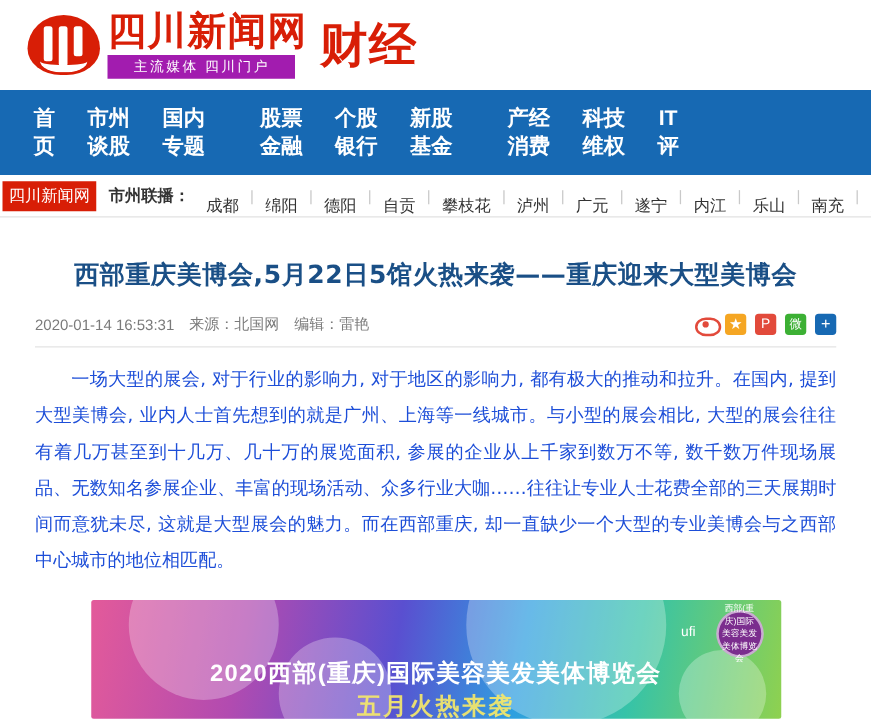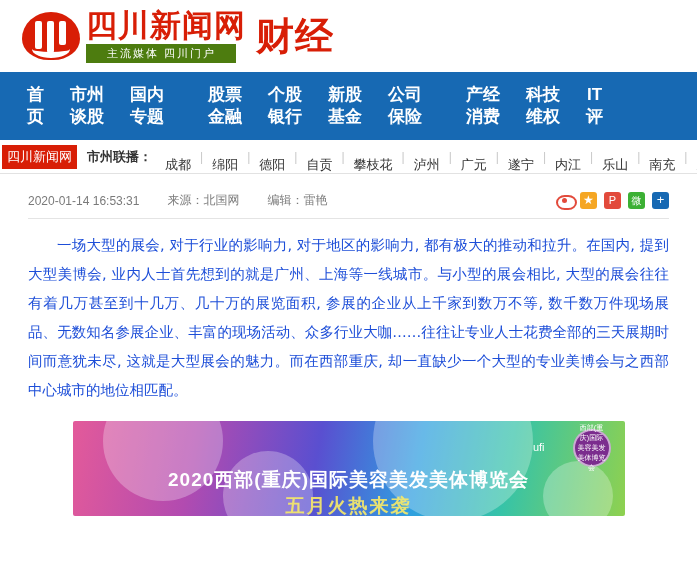--- a/index.html
+++ b/index.html
@@ -65,21 +65,21 @@
   .logo-main {
     font-family: "DejaVu Sans", "Liberation Sans", sans-serif;
     font-size: 31px;
     font-weight: bold;
     color: #d81e06;
     letter-spacing: 1px;
     line-height: 1.05;
   }
   .logo-sub {
     margin-top: 3px;
-    background: #4d7c0f;
+    background: #a21caf;
     color: #fff;
     font-size: 11px;
     letter-spacing: 2px;
     padding: 2px 4px 2px 5px;
     text-align: center;
     width: 150px;
   }
   .logo-channel {
     font-family: "DejaVu Sans", "Liberation Sans", sans-serif;
     font-size: 38px;
@@ -170,21 +170,21 @@
   }
   .meta-row {
     margin-top: 18px;
     padding-bottom: 9px;
     border-bottom: 1px solid #e4e4e4;
     display: flex;
     align-items: center;
     font-size: 12px;
     color: #7a7a7a;
   }
-  .meta-left { display: flex; align-items: center; gap: 28px; }
+  .meta-left { display: flex; align-items: center; gap: 12px; }
   .meta-right { margin-left: auto; display: flex; align-items: center; gap: 7px; }
   .share-ico {
     width: 17px; height: 17px;
     border-radius: 3px;
     display: inline-block;
     position: relative;
     cursor: pointer;
   }
   .share-ico.eye   { background: #fff; border: 0; }
   .share-ico.eye::before {
@@ -234,21 +234,21 @@
   .b-a { width: 120px; height: 120px; left: 30px; top: -40px; }
   .b-b { width: 90px;  height: 90px;  left: 150px; top: 30px; opacity: .18; }
   .b-c { width: 160px; height: 160px; left: 300px; top: -60px; opacity: .14; }
   .b-d { width: 70px;  height: 70px;  left: 470px; top: 40px; opacity: .2; }
 
   .banner-badges {
     position: absolute;
     right: 14px; top: 8px;
     display: flex;
     align-items: center;
-    gap: 28px;
+    gap: 16px;
   }
   .badge-logo {
     color: #ffffff;
     font-size: 11px;
     text-align: center;
     line-height: 1.2;
   }
   .badge-circle {
     width: 38px; height: 38px;
     border-radius: 50%;
@@ -321,24 +321,20 @@
       <span class="l2">金融</span>
     </div>
     <div class="nav-item">
       <span class="l1">个股</span>
       <span class="l2">银行</span>
     </div>
     <div class="nav-item">
       <span class="l1">新股</span>
       <span class="l2">基金</span>
     </div>
-    <div class="nav-item">
-      <span class="l1">公司</span>
-      <span class="l2">保险</span>
-    </div>
     <div class="nav-gap"></div>
     <div class="nav-item">
       <span class="l1">产经</span>
       <span class="l2">消费</span>
     </div>
     <div class="nav-item">
       <span class="l1">科技</span>
       <span class="l2">维权</span>
     </div>
     <div class="nav-item">
@@ -372,20 +368,21 @@
       <span class="city">乐山</span>
         <span class="city-sep">|</span>
       <span class="city">南充</span>
         <span class="city-sep">|</span>
       <span class="city">宜宾</span>
 
     </span>
   </div>
 
   <div class="article">
+    <h1 class="headline">西部重庆美博会,5月22日5馆火热来袭——重庆迎来大型美博会</h1>
 
     <div class="meta-row">
       <div class="meta-left">
         <span>2020-01-14  16:53:31</span>
         <span>来源：北国网</span>
         <span>编辑：雷艳</span>
       </div>
       <div class="meta-right">
         <span class="share-ico eye"></span>
         <span class="share-ico star">★</span>

